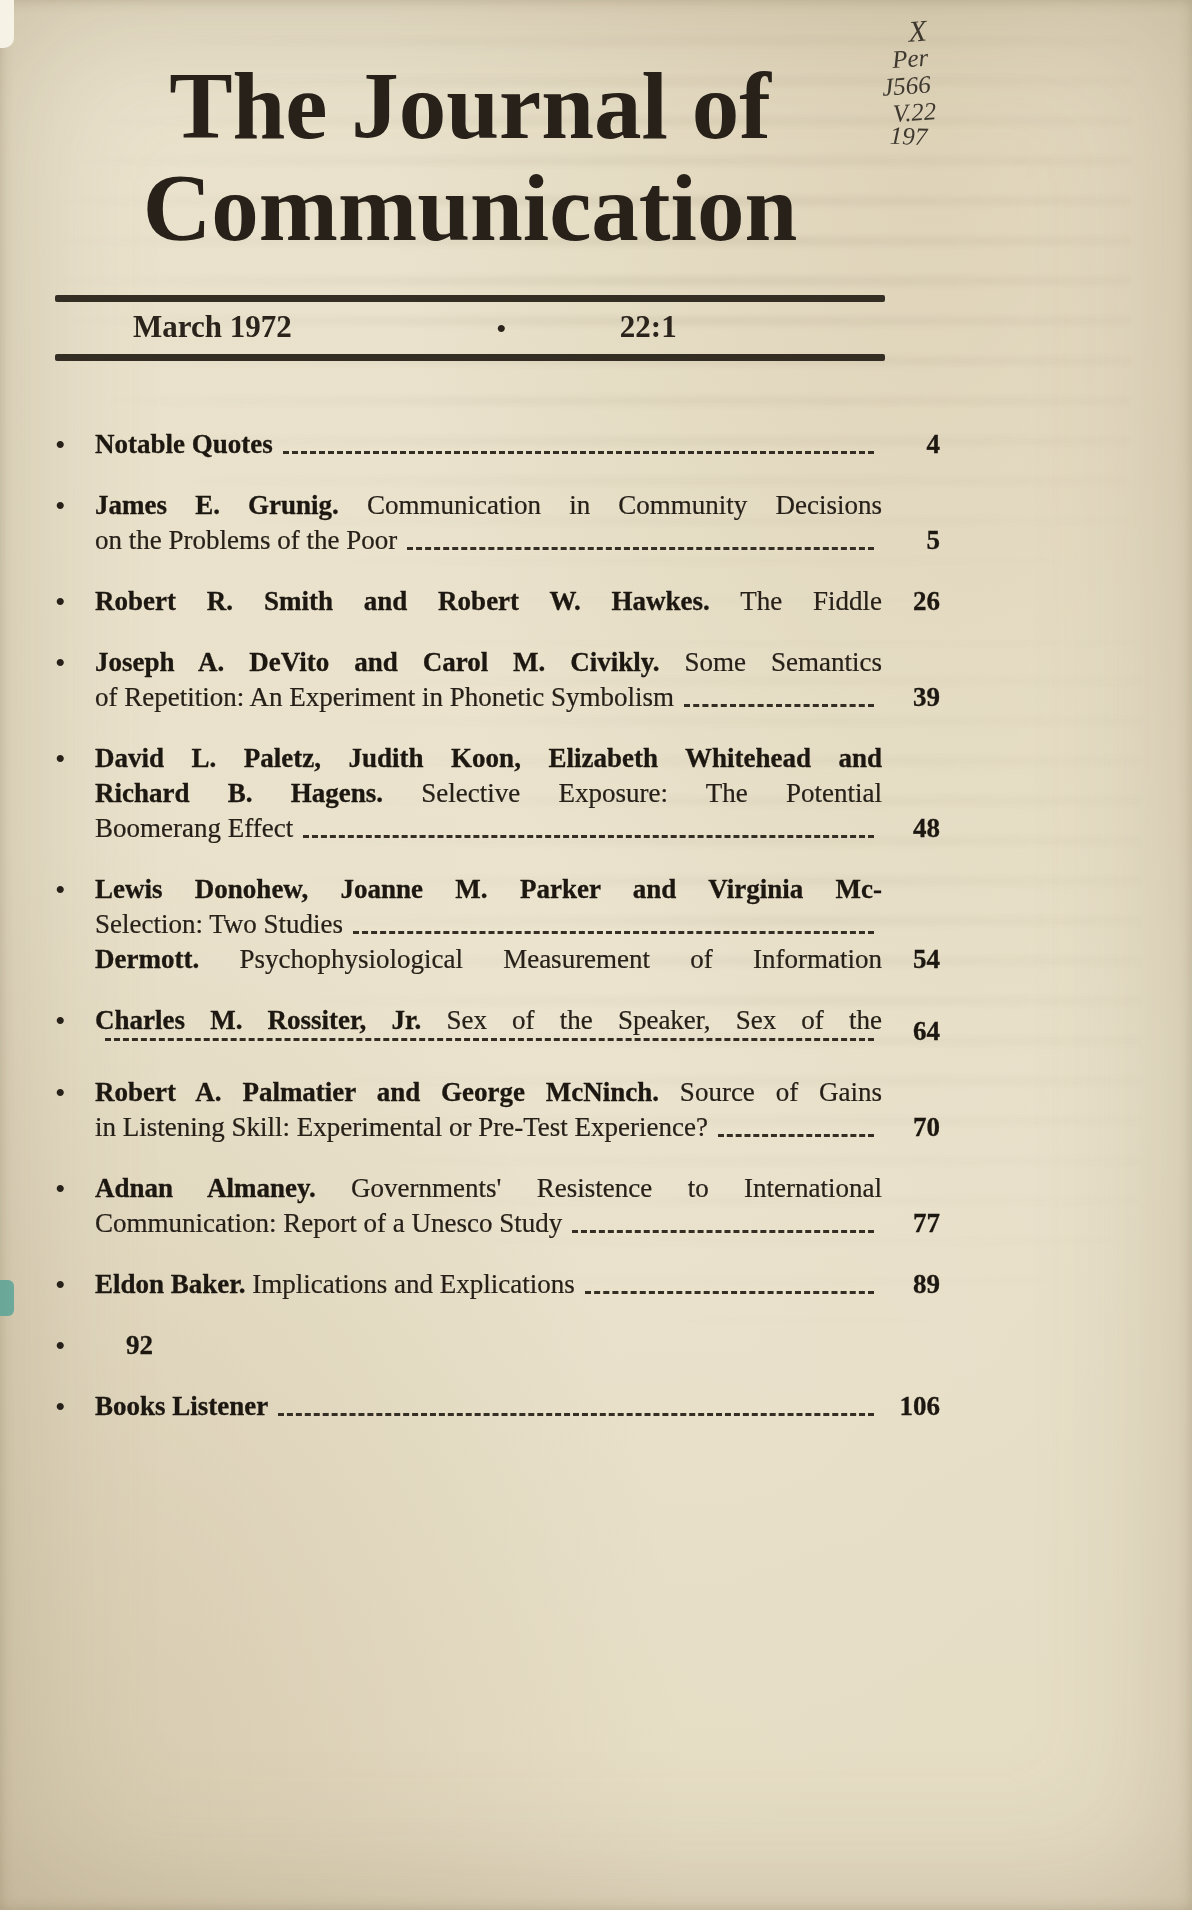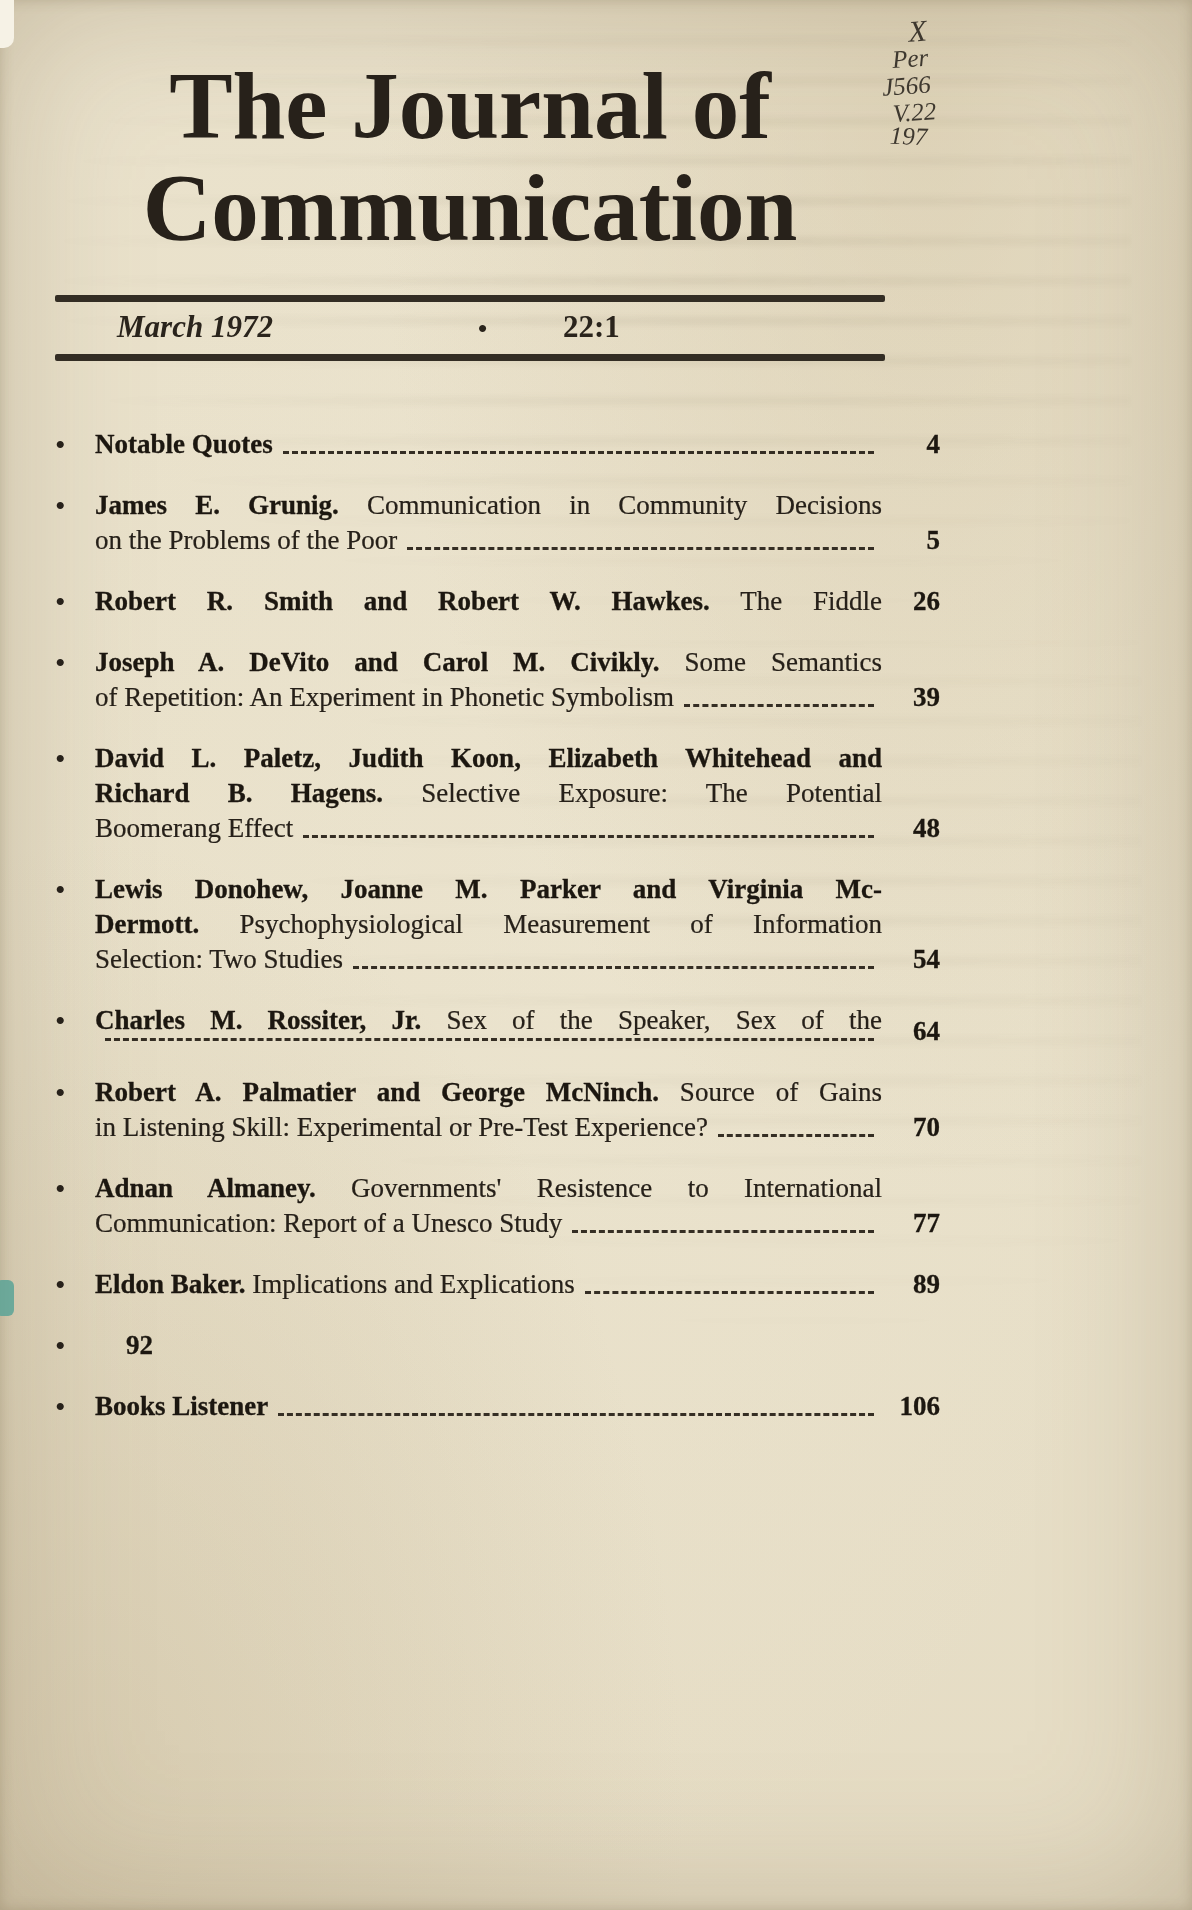--- a/index.html
+++ b/index.html
@@ -93,23 +93,23 @@
 
   .issue-row {
     width: 830px;
     display: flex;
     align-items: baseline;
     padding: 7px 0 9px 0;
     font-weight: 700;
     font-size: 31px;
     color: #2a241c;
   }
-  .issue-date   { margin-left: 62px; font-style: italic; }
+  .issue-date   { margin-left: 78px; }
   .issue-bullet { margin-left: 205px; font-size: 26px; }
-  .issue-vol    { margin-left: 76px; }
+  .issue-vol    { margin-left: 114px; }
 
   .toc { margin-top: 66px; }
 
   .entry {
     display: flex;
     align-items: stretch;
     margin-bottom: 26px;
     font-size: 27px;
     line-height: 35px;
     color: #2b251d;
@@ -251,25 +251,25 @@
             </div>
           </div>
           <div class="pagecol">
             <span class="pagenum">48</span>
           </div>
         </div>
         <div class="entry">
           <span class="bullet">•</span>
           <div class="body">
             <div class="line"><span class="linetext"><span class="seg bold">Lewis Donohew, Joanne M. Parker and Virginia Mc-</span></span></div>
+            <div class="line last">
+              <span class="linetext"><span class="seg">Selection: Two Studies</span></span>
+              <span class="leader"></span>
+            </div>
             <div class="line"><span class="linetext"><span class="seg bold">Dermott.</span><span class="seg"> Psychophysiological Measurement of Information</span></span></div>
-            <div class="line last">
-              <span class="linetext"><span class="seg">Selection: Two Studies</span></span>
-              <span class="leader"></span>
-            </div>
           </div>
           <div class="pagecol">
             <span class="pagenum">54</span>
           </div>
         </div>
         <div class="entry">
           <span class="bullet">•</span>
           <div class="body">
             <div class="line"><span class="linetext"><span class="seg bold">Charles M. Rossiter, Jr.</span><span class="seg"> Sex of the Speaker, Sex of the</span></span></div>
             <div class="line last">

